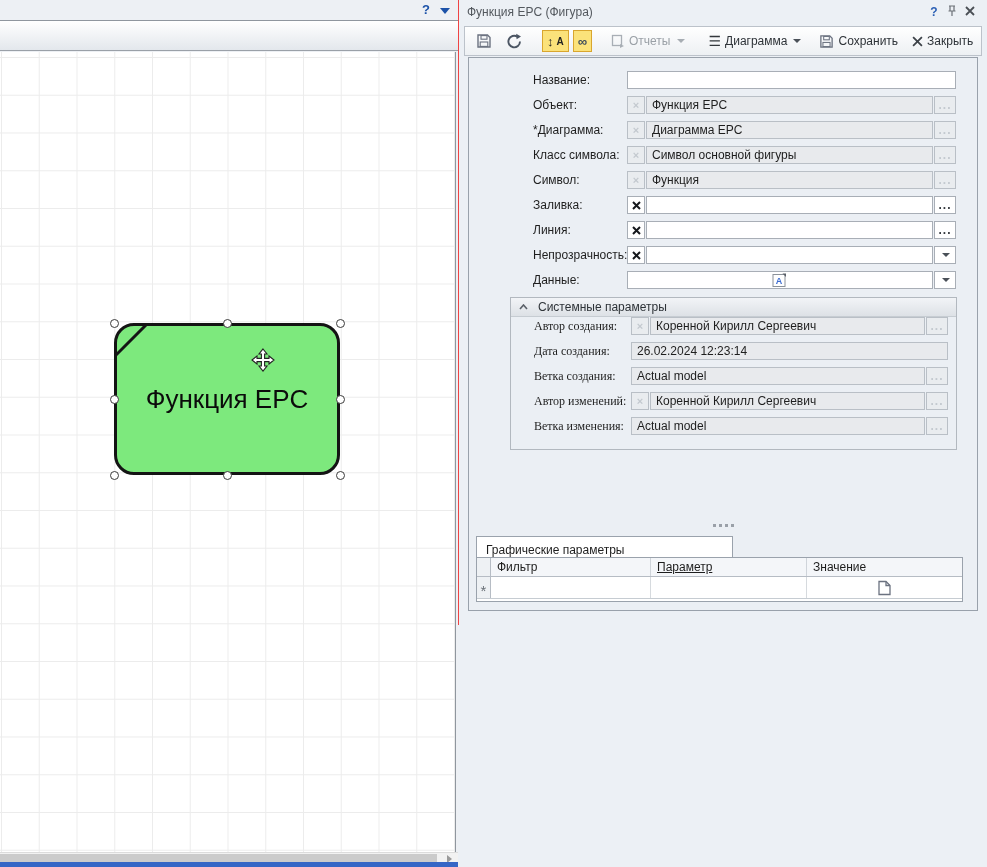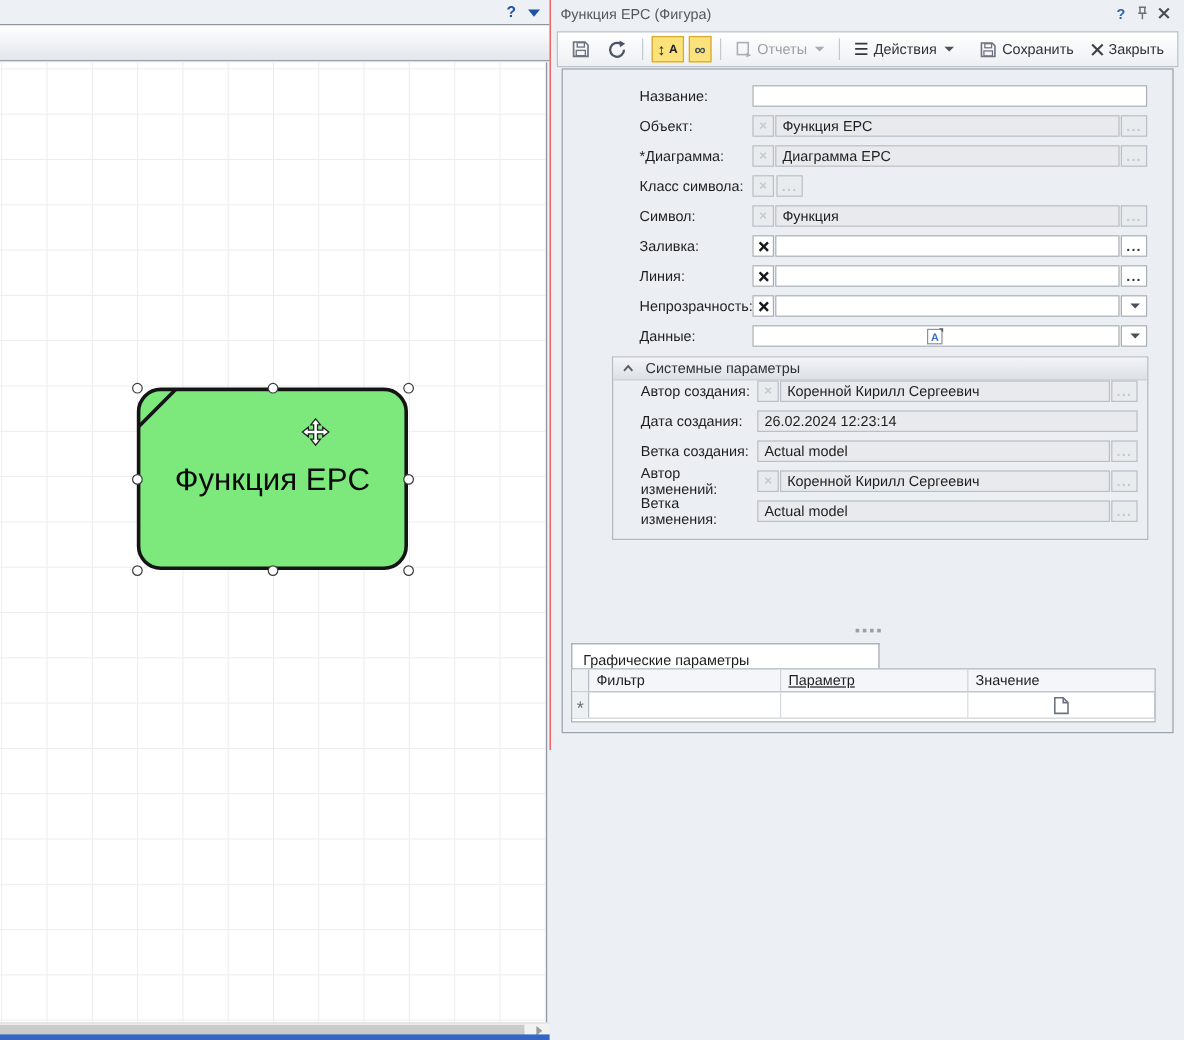--- a/index.html
+++ b/index.html
@@ -80,21 +80,21 @@
   .sbtn.white { background:#fff; border-color:#a8aeb6; }
   .dots { color:#c3c9cf; font-weight:bold; letter-spacing:1px; line-height:6px; }
   .dots.dark { color:#33383d; }
   .centericon { flex:1; display:flex; justify-content:center; align-items:center; }
 
   .groupbox { margin:8px 20px 0 15px; border:1px solid #b2b8bf; }
   .ghdr { height:19px; background:linear-gradient(#f2f4f7,#dde1e6);
     display:flex; align-items:center; padding-left:8px; gap:10px; color:#2e3338;
     border-bottom:1px solid #c6ccd2; }
   .grow { display:flex; align-items:center; height:18px; margin:0 8px 7px 23px; }
-  .grow .lbl { width:97px; flex:none; }
+  .grow .lbl { width:97px; flex:none;font-family:Liberation Serif, serif; }
   .grow:first-of-type { margin-top:11px; }
   .gpad { height:7px; }
 
   .splitter { position:absolute; top:466px; left:0; right:0; display:flex;
     justify-content:center; gap:3px; }
   .splitter i { width:3px; height:3px; background:#9aa0a8; }
 
   .bottom { position:absolute; top:478px; left:7px; right:14px; bottom:8px;
     display:flex; flex-direction:column; }
   .tabs { display:flex; height:21px; flex:none; }
@@ -198,21 +198,21 @@
       <svg width="14" height="14" viewBox="0 0 14 14">
           <rect x="1.5" y="1.5" width="9" height="10" fill="none" stroke="#a8aeb5" stroke-width="1.3"></rect>
           <path d="M9 10 L13 12 L9 14 Z" fill="#a8aeb5"></path>
         </svg>
       <span>Отчеты</span>
       <span class="ddarrow dis"></span>
     </span>
     <span class="tsep"></span>
     <span class="tbtn">
       <span class="hamburger">☰</span>
-      <span>Действия</span>
+      <span>Диаграмма</span>
       <span class="ddarrow"></span>
     </span>
     <span class="tspacer"></span>
     <span class="tbtn">
       <svg width="15" height="15" viewBox="0 0 16 16">
           <path d="M2 2 H11.5 L14 4.5 V14 H2 Z" fill="none" stroke="#6b7280" stroke-width="1.4"></path>
           <rect x="5" y="2.6" width="6" height="3.6" fill="none" stroke="#6b7280" stroke-width="1.1"></rect>
           <rect x="4.2" y="9" width="7.6" height="4.4" fill="none" stroke="#6b7280" stroke-width="1.1"></rect>
         </svg>
       <span>Сохранить</span>
@@ -260,20 +260,21 @@
             </span>
         </div>
       </div>
 
       <div class="frow">
         <span class="lbl">Класс символа:</span>
         <div class="ctl">
           <span class="sbtn">
               <span class="gx">×</span>
             </span>
+          <div class="vbox">Символ основной фигуры</div>
           <span class="sbtn right">
               <span class="dots">...</span>
             </span>
         </div>
       </div>
 
       <div class="frow">
         <span class="lbl">Символ:</span>
         <div class="ctl">
           <span class="sbtn">

